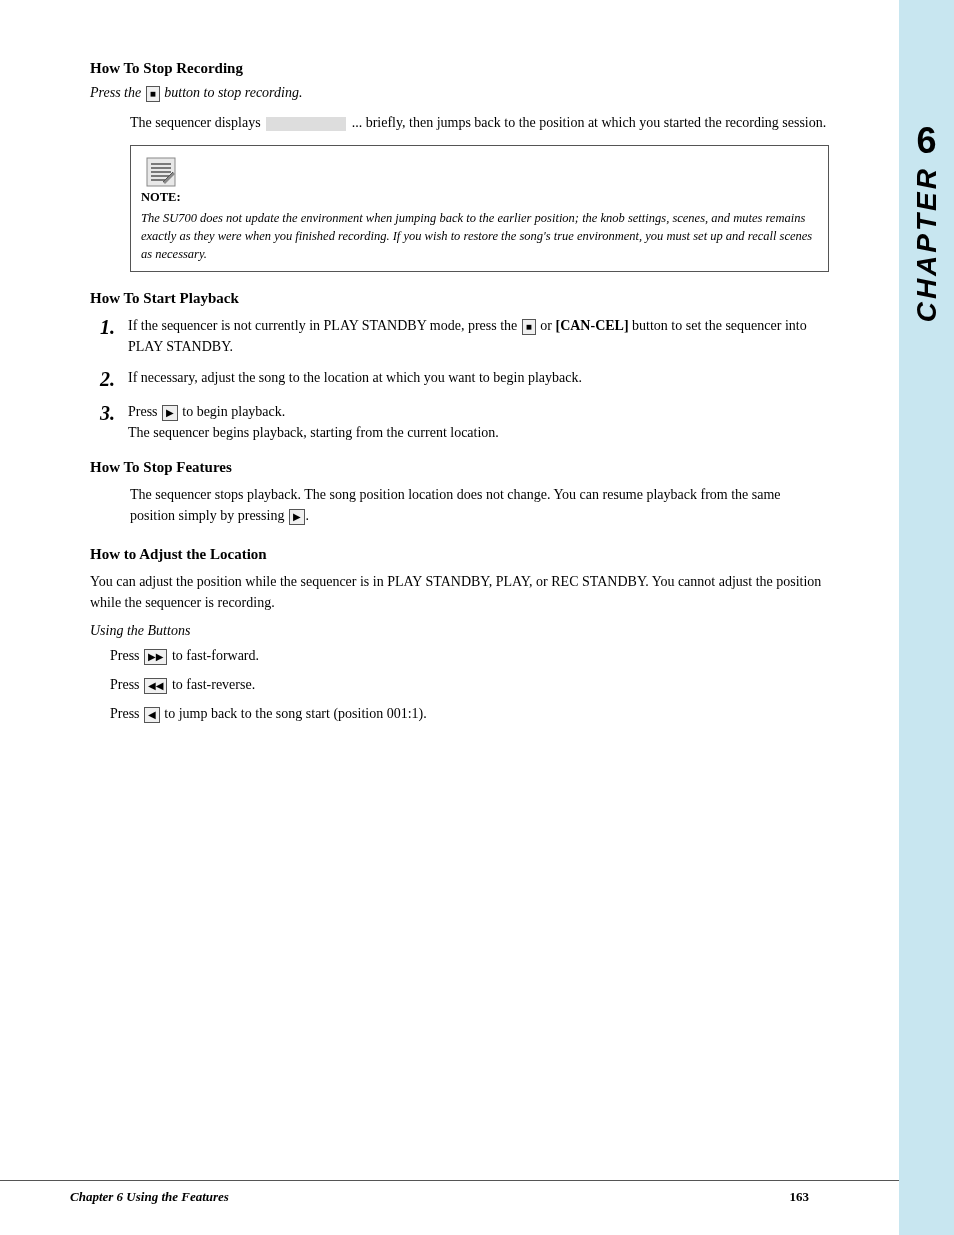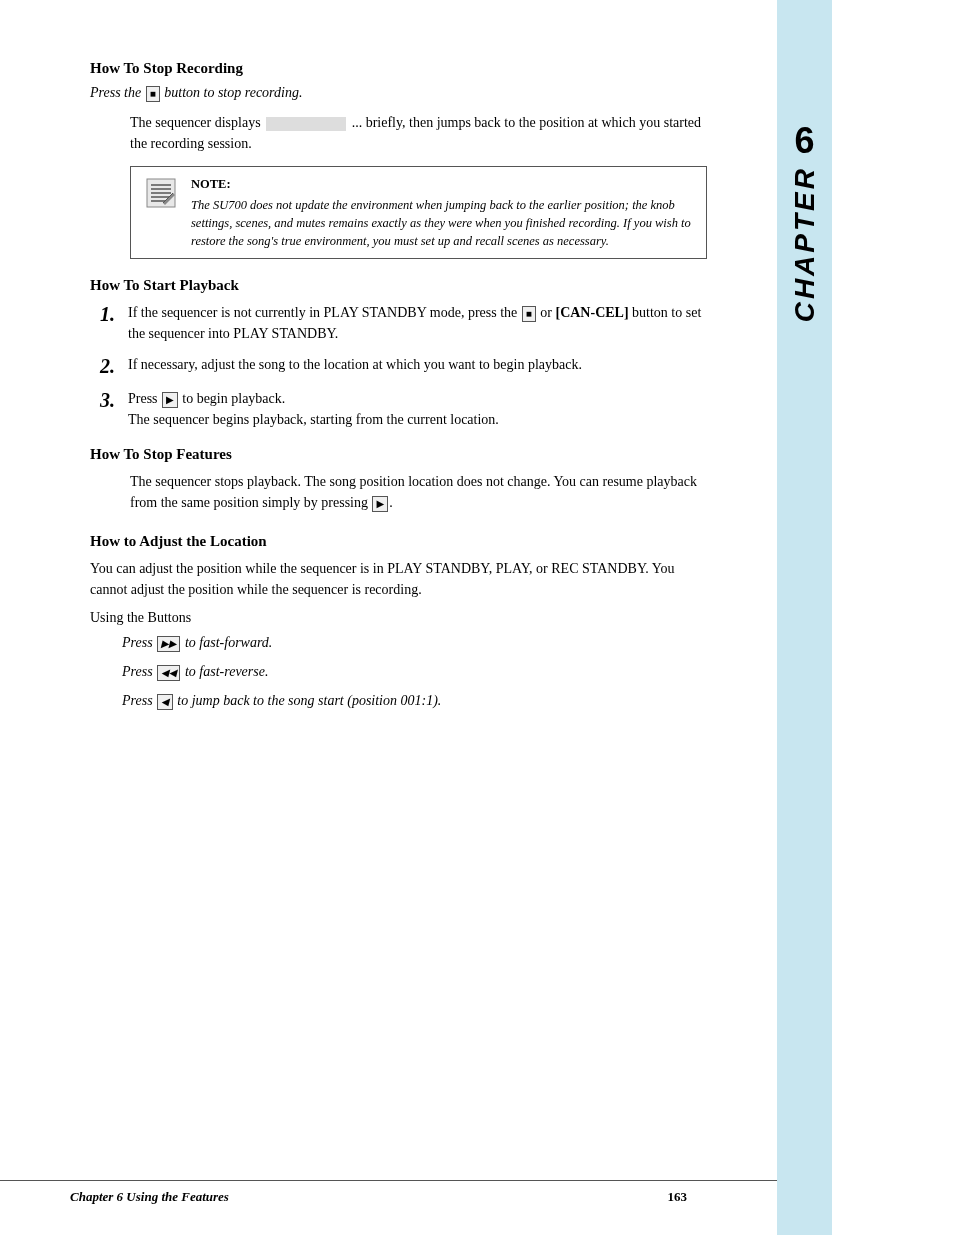--- a/index.html
+++ b/index.html
@@ -8,21 +8,21 @@
       min-height: 1235px;
       background: #fff;
       font-family: 'Times New Roman', Times, serif;
       font-size: 14px;
       color: #000;
       position: relative;
     }
 
     .page-container {
       display: flex;
-      width: 832px;
+      width: 954px;
       min-height: 1235px;
     }
 
     .main-content {
       flex: 1;
       padding: 60px 70px 60px 90px;
       position: relative;
     }
 
     .sidebar {
@@ -94,20 +94,21 @@
       margin-bottom: 10px;
       line-height: 1.5;
     }
 
     
     .note-box {
       border: 1px solid #555;
       display: flex;
       margin: 12px 0 18px 40px;
       padding: 8px 10px;
+      flex-direction: column;
     }
 
     .note-icon {
       width: 40px;
       min-width: 40px;
       margin-right: 10px;
       display: flex;
       align-items: flex-start;
       justify-content: center;
       padding-top: 2px;
@@ -171,30 +172,30 @@
       font-size: 10px;
       line-height: 14px;
       vertical-align: middle;
       background: #f0f0f0;
       margin: 0 1px;
       font-family: Arial, sans-serif;
     }
 
     
     .subsection-title {
+      font-style: italic;
       font-weight: normal;
       margin-bottom: 6px;
       margin-top: 4px;
     }
 
     .button-instruction {
-      margin-left: 32px;
+      margin-left: 20px;
       margin-bottom: 8px;
       line-height: 1.5;
-      font-style: italic;
     }
 
     
     .page-footer {
       position: absolute;
       bottom: 30px;
       left: 0;
       right: 0;
       display: flex;
       justify-content: space-between;

